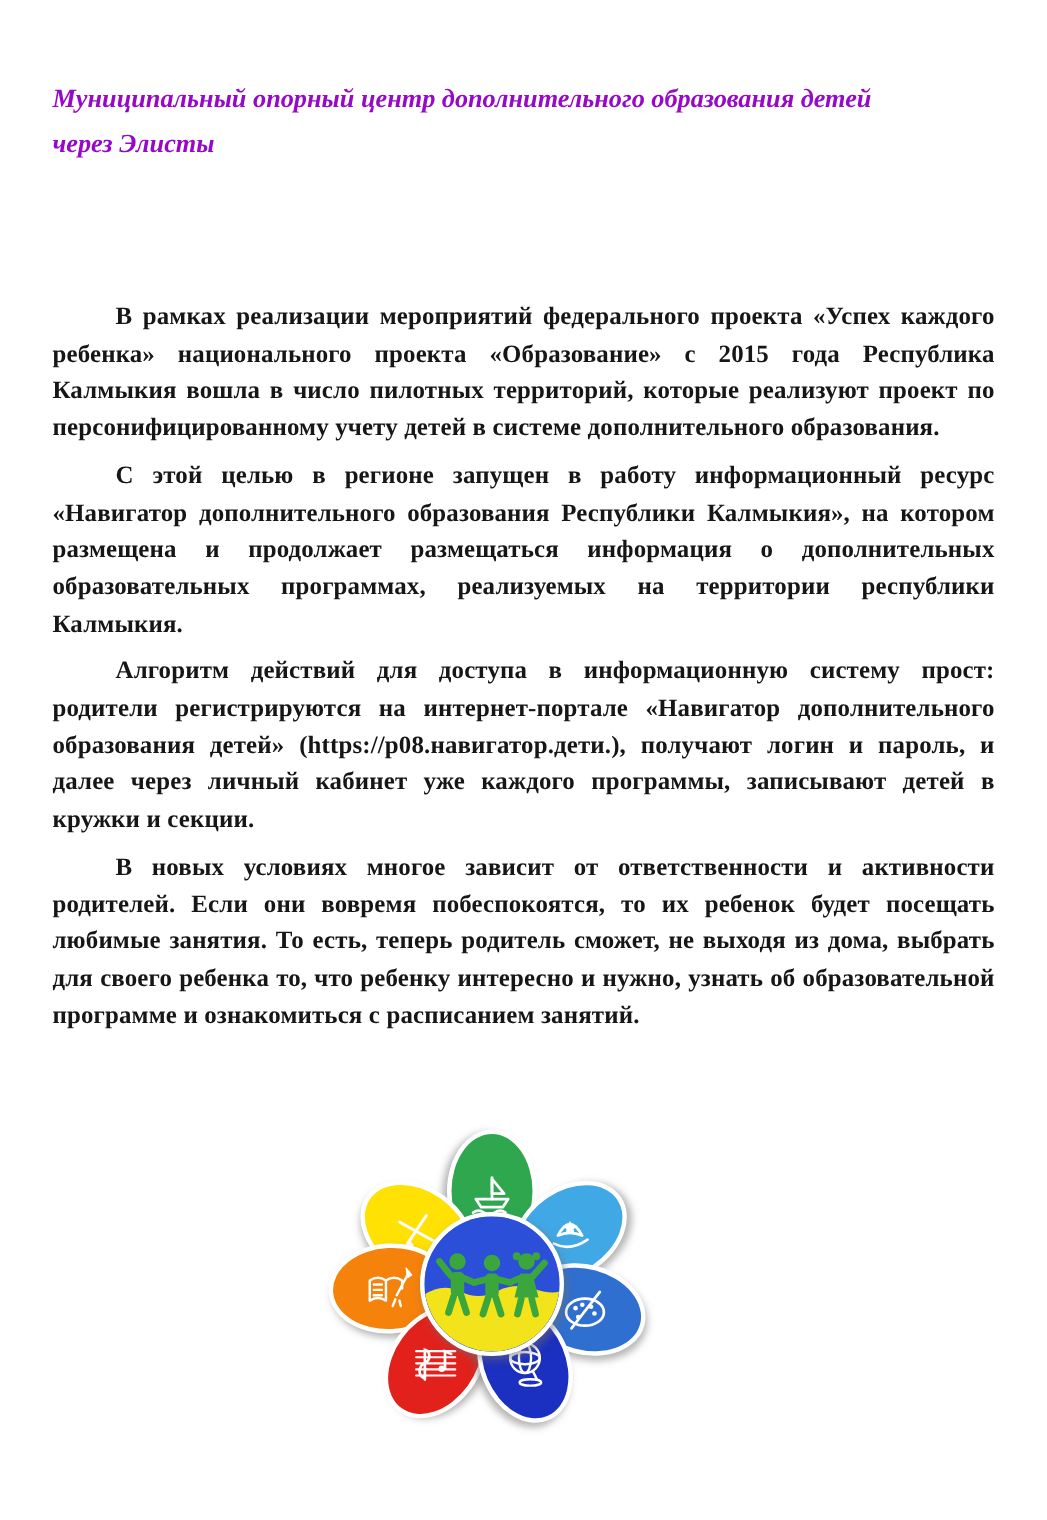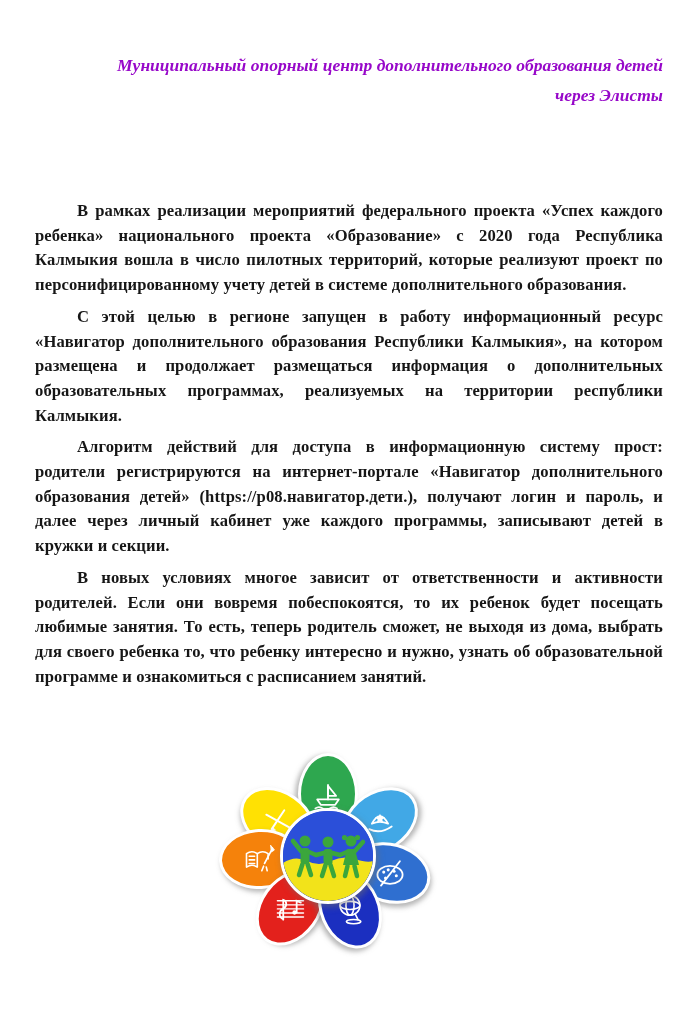--- a/index.html
+++ b/index.html
@@ -5,21 +5,21 @@
   html,body{margin:0;padding:0;background:#ffffff;}
   .page{
     position:relative;
     width:698px;height:1013px;
     background:#ffffff;
     overflow:hidden;
     font-family:"Liberation Serif","DejaVu Serif",serif;
   }
   .title{
     position:absolute;top:50px;left:35px;right:35px;
-    text-align:right;
+    text-align:left;
     font-weight:bold;font-style:italic;
     font-size:17.5px;line-height:30px;
     color:#9708C9;
   }
   .subtitle{
     position:absolute;top:109px;left:35px;right:35px;
     text-align:center;
     font-weight:bold;font-style:italic;
     font-size:17.5px;line-height:30px;
     color:#9708C9;
@@ -69,21 +69,21 @@
 
 <div class="page">
 
   <div class="title">
     <div>Муниципальный  опорный  центр  дополнительного  образования  детей</div>
     <div>через Элисты</div>
   </div>
 
 
   <div class="content">
-    <p>В рамках реализации мероприятий федерального проекта «Успех каждого ребенка» национального проекта «Образование» с 2020 года Республика Калмыкия вошла в число пилотных территорий, которые реализуют проект по персонифицированному учету детей в системе дополнительного образования.</p>
+    <p>В рамках реализации мероприятий федерального проекта «Успех каждого ребенка» национального проекта «Образование» с 2015 года Республика Калмыкия вошла в число пилотных территорий, которые реализуют проект по персонифицированному учету детей в системе дополнительного образования.</p>
     <p> С этой целью в регионе запущен в работу информационный ресурс «Навигатор дополнительного образования Республики Калмыкия», на котором размещена и продолжает размещаться информация о дополнительных образовательных программах, реализуемых на территории республики Калмыкия.</p>
     <p>Алгоритм действий для доступа в информационную систему прост: родители регистрируются на интернет-портале «Навигатор дополнительного образования детей» (https://p08.навигатор.дети.), получают логин и пароль, и далее через личный кабинет уже каждого программы, записывают детей в кружки и секции.</p>
     <p>В новых условиях многое зависит от ответственности и активности родителей. Если они вовремя побеспокоятся, то их ребенок будет посещать любимые занятия. То есть, теперь родитель сможет, не выходя из дома, выбрать для своего ребенка то, что ребенку интересно и нужно, узнать об образовательной программе и ознакомиться с расписанием занятий.</p>
   </div>
 
   <div class="logo">
 
     <div class="petal petal-ship">
       <span class="petal-icon">
         <svg width="36" height="36" viewBox="0 0 40 40" fill="none" stroke="#fff" stroke-width="2" stroke-linecap="round" stroke-linejoin="round">

